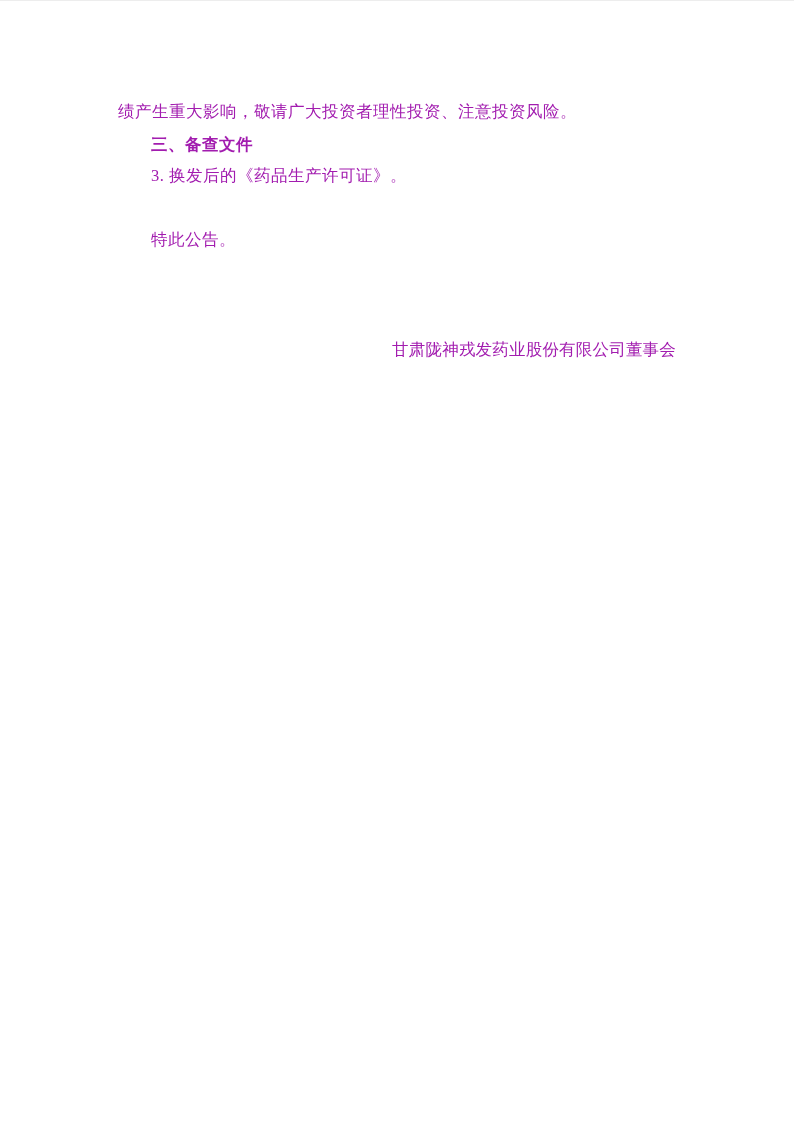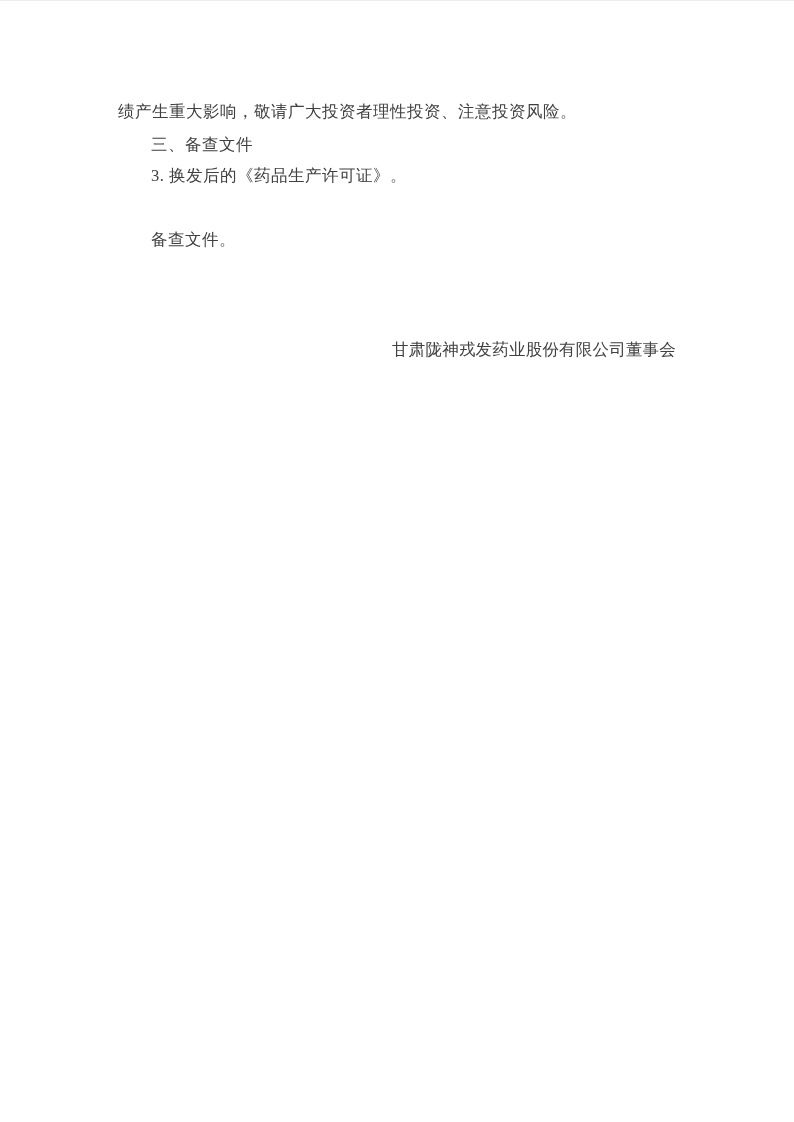--- a/index.html
+++ b/index.html
@@ -10,33 +10,33 @@
   .page {
     position: relative;
     width: 794px;
     height: 1122px;
     margin: 0 auto;
     background: #ffffff;
     box-sizing: border-box;
     padding: 95px 118px 0 118px;
     border-top: 1px solid #ededed;
     font-family: "Liberation Serif", "DejaVu Serif", serif;
-    color: #404040;
+    color: #a21caf;
     overflow: hidden;
   }
   .page p {
     margin: 0;
     font-size: 16.5px;
     line-height: 32px;
     letter-spacing: 0.5px;
     text-align: justify;
   }
   .section-heading {
     font-family: "Liberation Sans", "DejaVu Sans", sans-serif;
-    font-weight: normal;
+    font-weight: bold;
     font-size: 17px;
     letter-spacing: 2px;
     text-indent: 2em;
   }
   .indent-2em {
     text-indent: 2em;
   }
   .closing {
     margin-top: 32px !important;
   }
@@ -57,21 +57,21 @@
 <body>
 
 <div class="page">
 
   <p class="body-line">绩产生重大影响，敬请广大投资者理性投资、注意投资风险。</p>
 
   <p class="section-heading">三、备查文件</p>
 
   <p class="body-line indent-2em">3. 换发后的《药品生产许可证》。</p>
 
-  <p class="body-line indent-2em closing">备查文件。</p>
+  <p class="body-line indent-2em closing">特此公告。</p>
 
   <div class="signature-block">
     <div class="signature-inner">
       <p>甘肃陇神戎发药业股份有限公司董事会</p>
     </div>
   </div>
 
 </div>
 
 </body></html>

